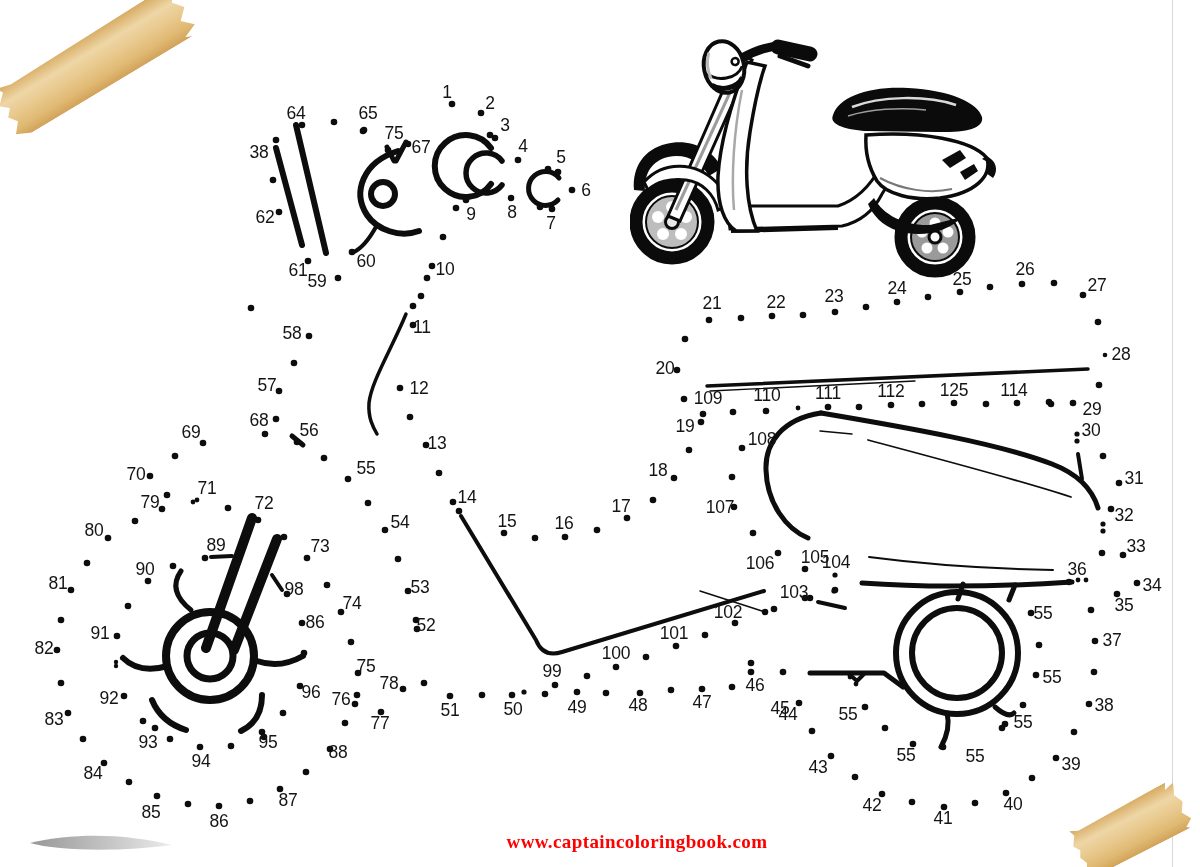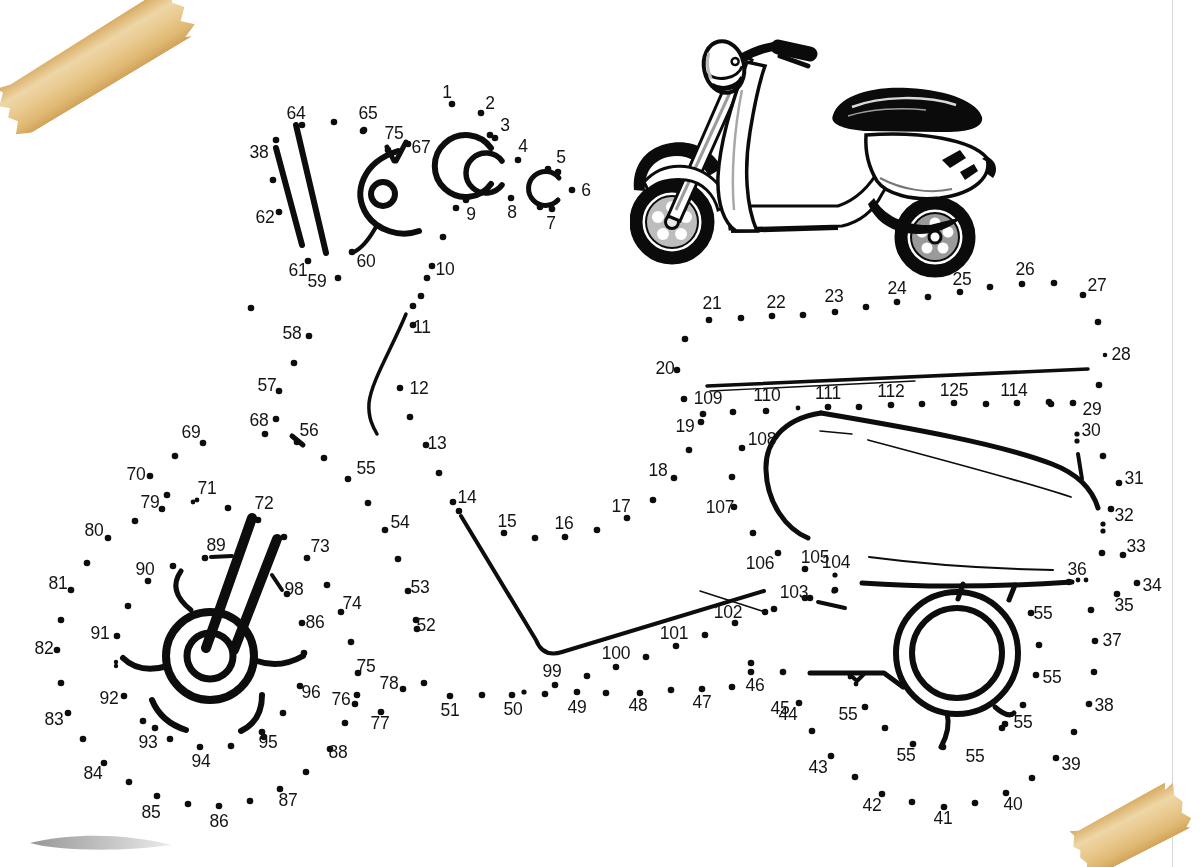--- a/index.html
+++ b/index.html
@@ -492,18 +492,19 @@
 
     <path d="M236,125 C292,121 342,130 357,148 C362,166 346,183 310,188 C282,191 256,184 247,171 C239,158 235,141 236,125 Z" fill="#ffffff" stroke="#0b0b0b" stroke-width="3.5"></path>
     <path d="M312,150 L330,140 L336,148 L320,158 Z" fill="#0b0b0b"></path>
     <path d="M330,162 L344,154 L348,161 L335,170 Z" fill="#0b0b0b"></path>
     <path d="M250,168 C272,180 300,184 322,179" stroke="#777777" stroke-width="2" fill="none"></path>
 
     <path d="M244,188 C254,206 276,216 300,215 L332,207 C318,222 292,228 268,221 C252,216 242,204 238,194 Z" fill="#0b0b0b"></path>
     <path d="M356,146 C366,150 369,160 363,168 L356,163 C360,156 358,151 352,149 Z" fill="#0b0b0b"></path>
   </svg>
 
+  <div class="watermark" style="color: rgb(254, 0, 0);">www.captaincoloringbook.com</div>
 
   <div class="edge-right"></div>
   <div class="tape tape-tl"></div>
   <div class="tape tape-br"></div>
 
 </div>
 
 </body></html>

